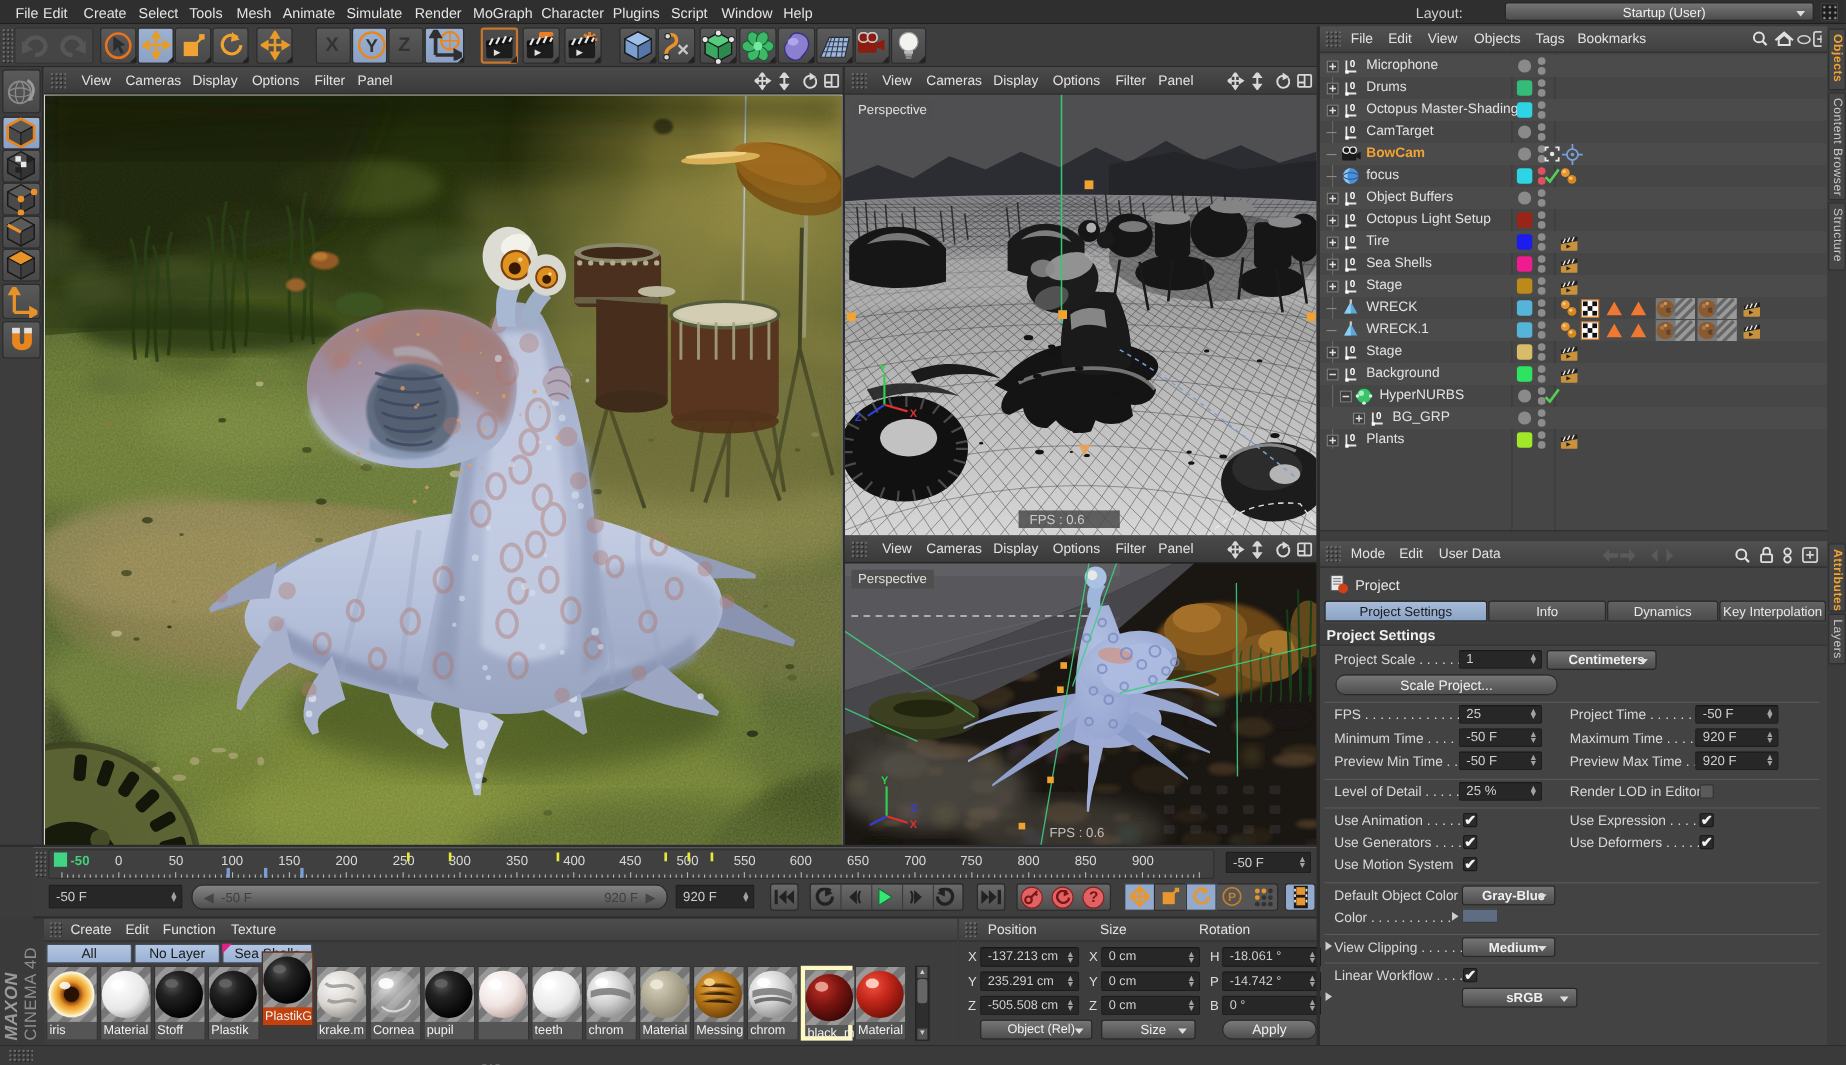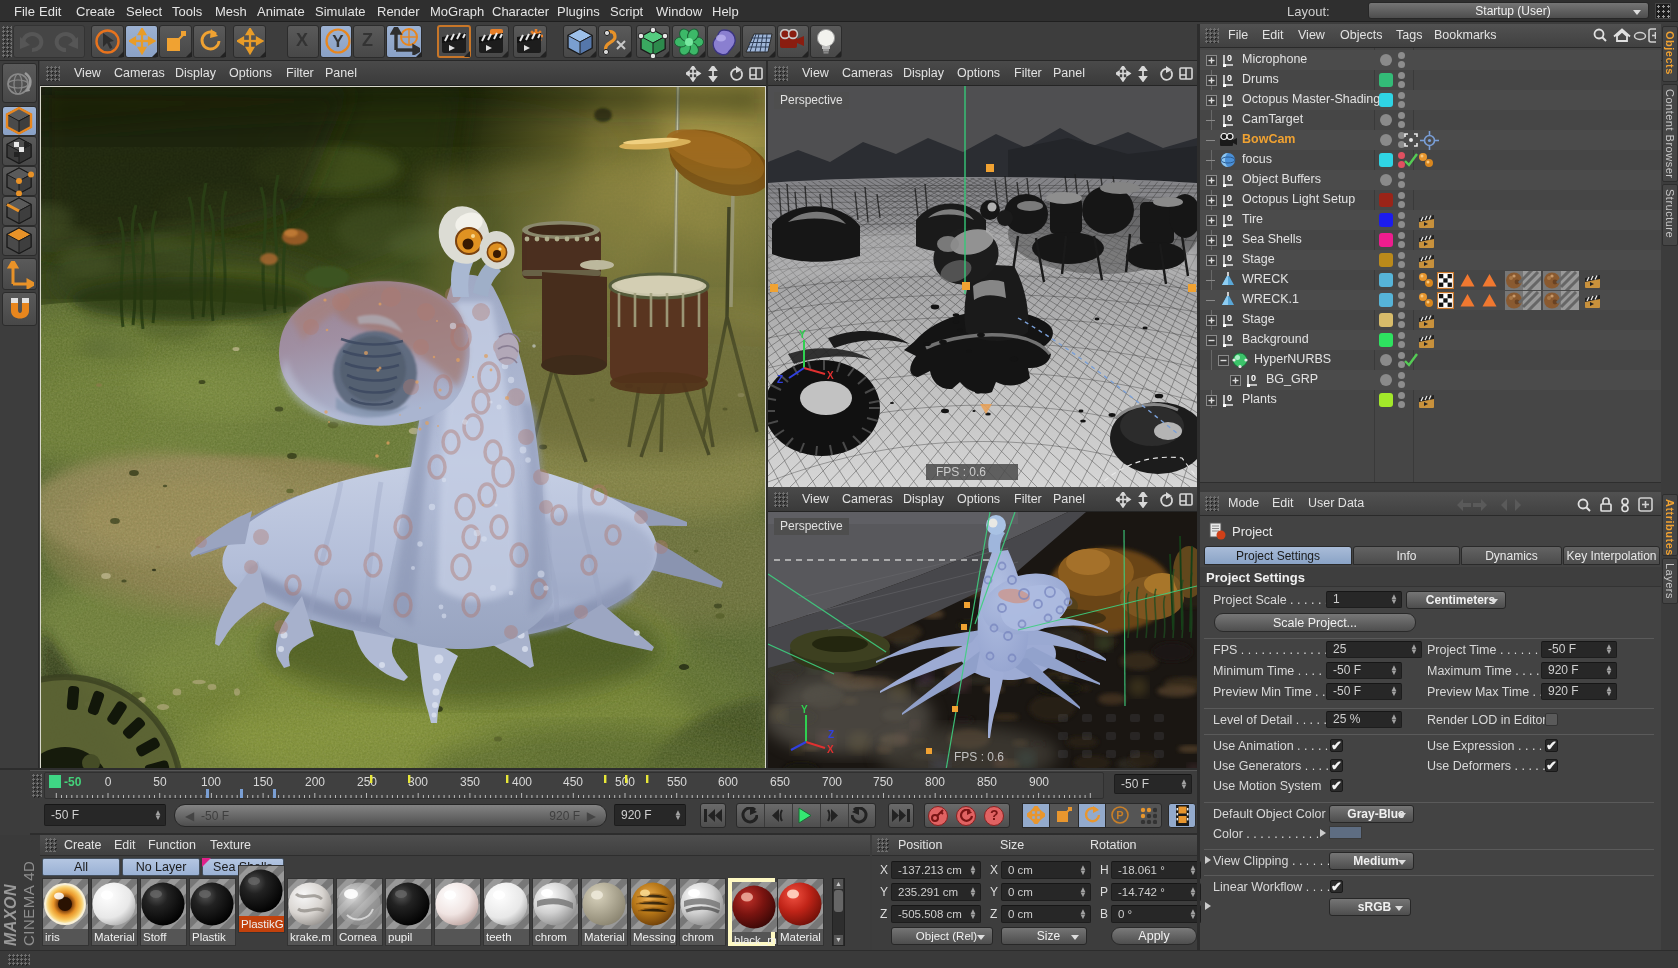--- a/index.html
+++ b/index.html
@@ -1900,21 +1900,21 @@
       <div class="abs" style="left:261px;top:54px;width:101px;height:19px;background:linear-gradient(#636363,#4c4c4c);color:#e8e8e8;border:1px solid #2a2a2a;border-radius:3px 3px 0 0;font-size:12px;text-align:center;line-height:18px;white-space:nowrap;overflow:hidden;">Dynamics</div>
       <div class="abs" style="left:363px;top:54px;width:97px;height:19px;background:linear-gradient(#636363,#4c4c4c);color:#e8e8e8;border:1px solid #2a2a2a;border-radius:3px 3px 0 0;font-size:12px;text-align:center;line-height:18px;white-space:nowrap;overflow:hidden;">Key Interpolation</div>
       <div class="abs" style="left:0;top:75px;width:461px;height:20px;background:#3e3e3e;border-bottom:1px solid #333;"></div>
       <span class="abs" style="left:6px;top:78px;color:#f0f0f0;font-size:13px;font-weight:bold;">Project Settings</span>
       <span class="lbl" style="left:13px;top:101px;">Project Scale . . . . . . . </span>
       <div class="fld" style="left:126px;top:99px;width:76px;height:17px;">1<span class="spin">▲<br>▼</span></div>
       <div class="drop" style="left:206px;top:99px;width:100px;height:18px;line-height:17px;">Centimeters</div>
       <div class="abs" style="left:14px;top:121px;width:202px;height:19px;background:linear-gradient(#777,#4e4e4e);border:1px solid #2a2a2a;border-radius:9px;color:#f0f0f0;font-size:12.5px;text-align:center;line-height:18px;">Scale Project...</div>
       <div class="sep" style="left:4px;top:146px;width:450px;"></div>
       <span class="lbl" style="left:13px;top:151px;">FPS . . . . . . . . . . . . . . </span>
-      <div class="fld" style="left:126px;top:149px;width:96px;height:17px;">25<span class="spin">▲<br>▼</span></div>
+      <div class="fld" style="left:126px;top:149px;width:76px;height:17px;">25<span class="spin">▲<br>▼</span></div>
       <span class="lbl" style="left:227px;top:151px;">Project Time . . . . . . . </span>
       <div class="fld" style="left:341px;top:149px;width:76px;height:17px;">-50 F<span class="spin">▲<br>▼</span></div>
       <span class="lbl" style="left:13px;top:172px;">Minimum Time . . . . . </span>
       <div class="fld" style="left:126px;top:170px;width:76px;height:17px;">-50 F<span class="spin">▲<br>▼</span></div>
       <span class="lbl" style="left:227px;top:172px;">Maximum Time . . . . . </span>
       <div class="fld" style="left:341px;top:170px;width:76px;height:17px;">920 F<span class="spin">▲<br>▼</span></div>
       <span class="lbl" style="left:13px;top:193px;">Preview Min Time . . . </span>
       <div class="fld" style="left:126px;top:191px;width:76px;height:17px;">-50 F<span class="spin">▲<br>▼</span></div>
       <span class="lbl" style="left:227px;top:193px;">Preview Max Time . . . </span>
       <div class="fld" style="left:341px;top:191px;width:76px;height:17px;">920 F<span class="spin">▲<br>▼</span></div>
@@ -1942,21 +1942,21 @@
       <div class="abs" style="left:129px;top:334px;width:33px;height:13px;background:#5e6d82;border:1px solid #3a3a3a;"></div>
       <div class="sep" style="left:4px;top:357px;width:450px;"></div>
       <div class="abs" style="left:5px;top:364px;border:4px solid transparent;border-left:6px solid #ccc;"></div>
       <span class="lbl" style="left:13px;top:362px;">View Clipping . . . . . . . </span>
       <div class="drop" style="left:129px;top:360px;width:85px;height:18px;line-height:17px;">Medium</div>
       <div class="sep" style="left:4px;top:383px;width:450px;"></div>
       <span class="lbl" style="left:13px;top:388px;">Linear Workflow . . . . </span>
       <div class="chk" style="left:130px;top:388px;">✔</div>
       <div class="abs" style="left:5px;top:410px;border:4px solid transparent;border-left:6px solid #ccc;"></div>
       <span class="lbl" style="left:13px;top:408px;margin-top:48px;">Input Color Profile . . </span>
-      <div class="drop" style="left:129px;top:406px;width:82px;height:18px;line-height:17px;">sRGB</div>
+      <div class="drop" style="left:129px;top:406px;width:105px;height:18px;line-height:17px;">sRGB</div>
     </div>
     <div class="vtab on" style="top:26px;height:56px;">
       <span>Objects</span>
     </div>
     <div class="vtab" style="top:84px;height:98px;">
       <span>Content Browser</span>
     </div>
     <div class="vtab" style="top:184px;height:62px;">
       <span>Structure</span>
     </div>

